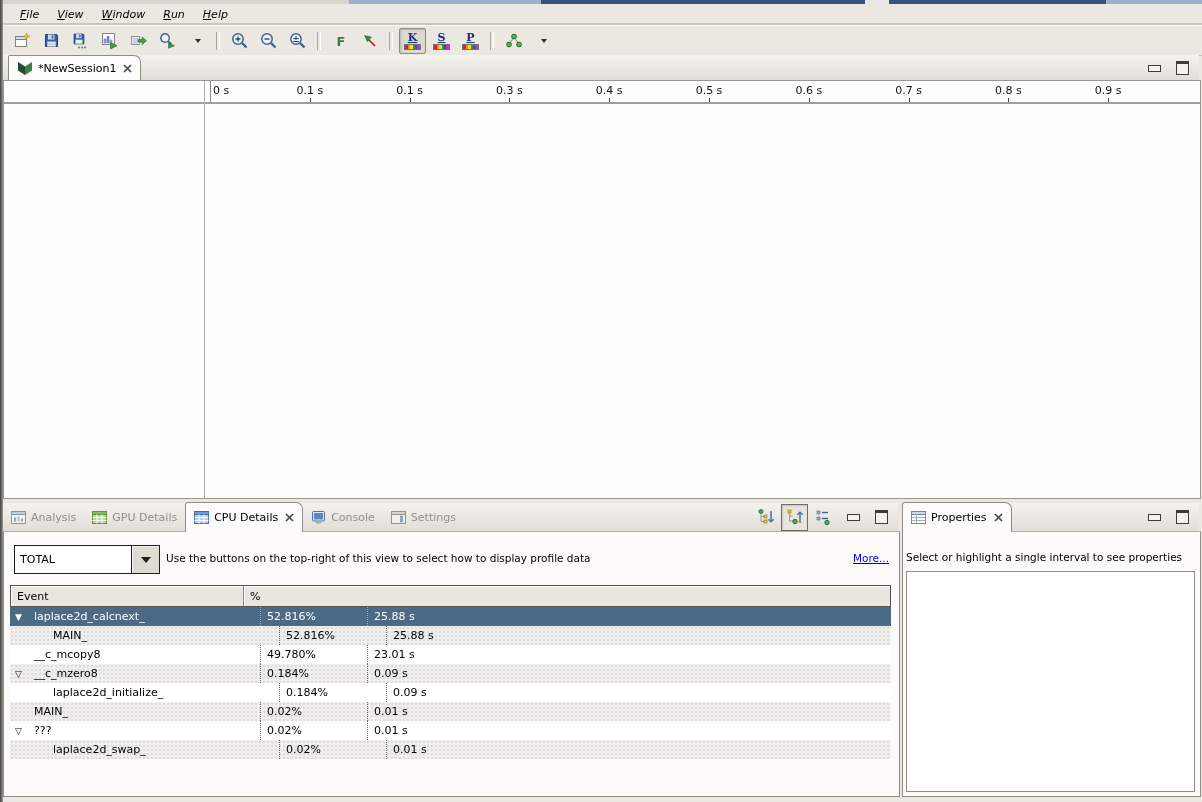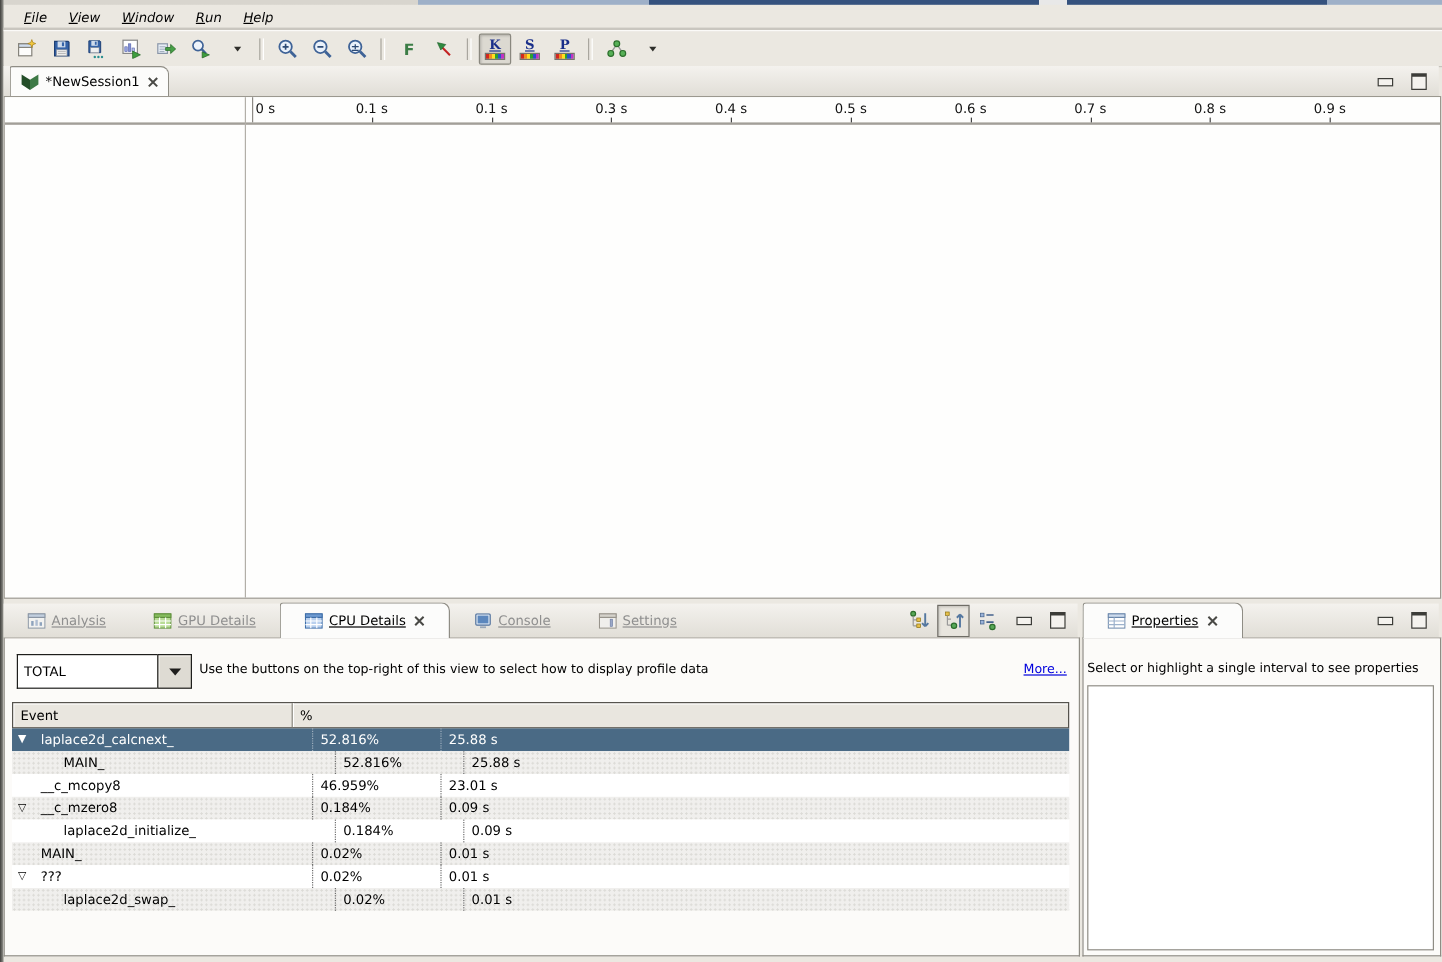--- a/index.html
+++ b/index.html
@@ -27,21 +27,21 @@
   .caret-down{width:0;height:0;border-left:3px solid transparent;border-right:3px solid transparent;
        border-top:4px solid #2e2e2a;margin-left:3px;}
   .ksp{display:flex;flex-direction:column;align-items:center;line-height:1;}
   .ksp-letter{font-family:"DejaVu Serif","Liberation Serif",serif;font-weight:bold;font-size:11px;
        color:#1a2f8a;text-decoration:underline;}
   .ksp-bar{height:4px;width:15px;border:1px solid #76736c;margin-top:1px;
        background:linear-gradient(to right,#d22820 0 18%,#f08c1e 18% 34%,#ffdf1e 34% 50%,#2ca22c 50% 66%,#2a52c8 66% 83%,#c232c2 83% 100%);}
 
   
   .panel-header{position:absolute;height:28px;background:linear-gradient(#f4f2ee,#e1ded7);display:flex;align-items:flex-end;}
-  .btab{display:inline-flex;align-items:center;gap:5px;height:28px;padding:0 20px;color:#8f8f8f;white-space:nowrap;text-decoration:underline;}
+  .btab{display:inline-flex;align-items:center;gap:5px;height:28px;padding:0 8px;color:#8f8f8f;white-space:nowrap;}
   .btab.active{background:#fcfcfb;color:#000;border:1px solid #8f8d85;border-bottom:none;
        border-radius:3px 7px 0 0;height:29px;margin-bottom:-1px;position:relative;z-index:2;}
   .tab-close{display:inline-flex;margin-left:2px;}
   .minmax{display:flex;align-items:center;gap:15px;}
   .glyph-min{display:block;width:11px;height:5px;border:1px solid #3c3c38;background:#f4f2ee;}
   .glyph-max{display:block;width:11px;height:10px;border:1px solid #3c3c38;border-top:3px solid #3c3c38;background:#f4f2ee;}
 
   
   #editor-header{position:absolute;left:3px;top:55px;width:1196px;height:25px;
        background:linear-gradient(#f4f2ee,#e1ded7);}
@@ -427,21 +427,21 @@
             <div class="cell c-event lvl1">
               <span>MAIN_</span>
             </div>
             <div class="cell c-pct">52.816%</div>
             <div class="cell c-time">25.88 s</div>
           </div>
           <div class="trow">
             <div class="cell c-event lvl0">
               <span>__c_mcopy8</span>
             </div>
-            <div class="cell c-pct">46.959%</div>
+            <div class="cell c-pct">49.780%</div>
             <div class="cell c-time">23.01 s</div>
           </div>
           <div class="trow striped">
             <div class="cell c-event lvl0">
               <span class="expander">▽</span>
               <span>__c_mzero8</span>
             </div>
             <div class="cell c-pct">0.184%</div>
             <div class="cell c-time">0.09 s</div>
           </div>

